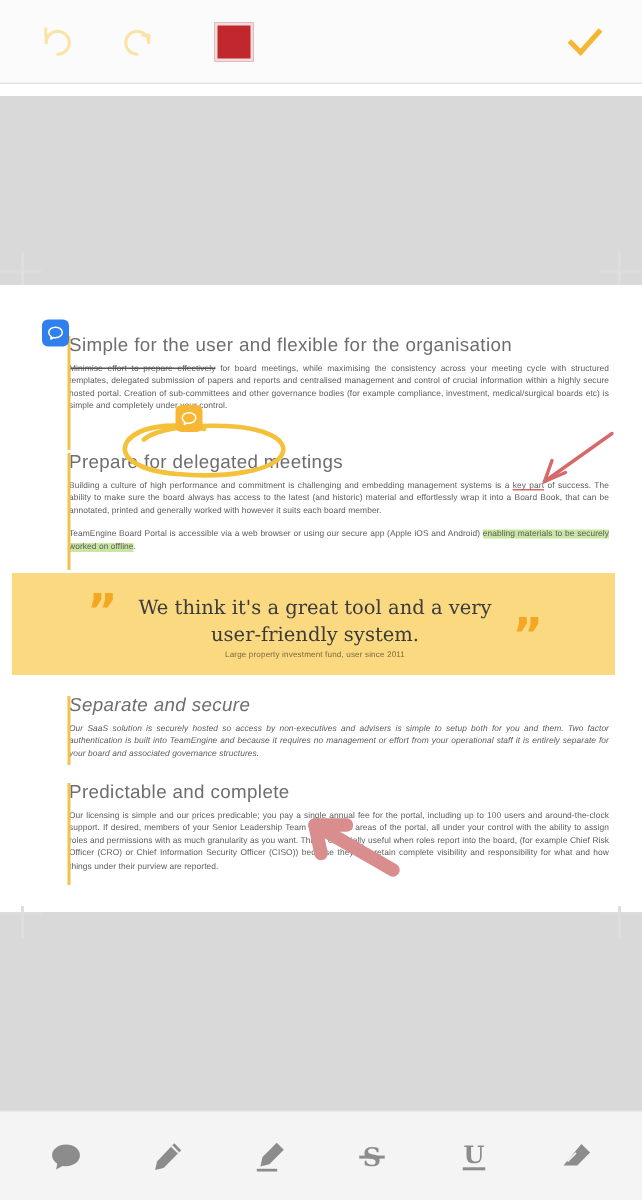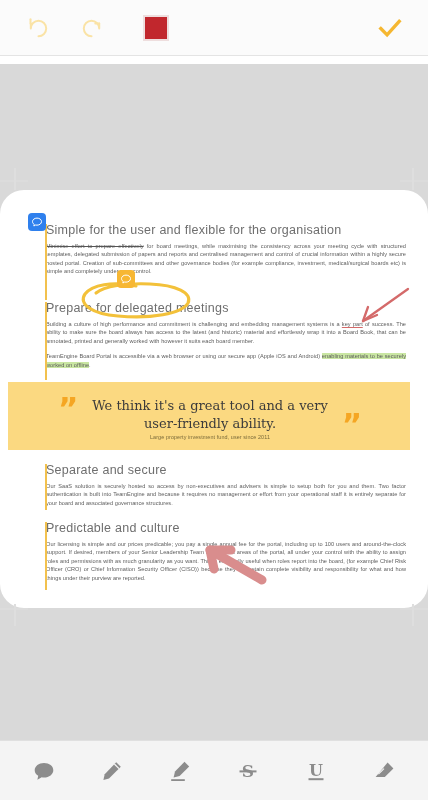--- a/index.html
+++ b/index.html
@@ -49,21 +49,20 @@
   }
   
   .page-stub {
     position: absolute; left: 0; width: 428px; height: 8px;
     background: #ffffff;
   }
   #page {
     position: absolute; left: 0; top: 134px;
     width: 428px; height: 418px;
     background: #ffffff;
-    border-radius: 24px;
   }
   .page-gutter-mark {
     position: absolute; width: 2px; height: 22px; background: #dedede;
   }
   .page-edge-line {
     position: absolute; height: 2px; width: 28px; background: #dcdcdc;
   }
 
   
   .doc {
@@ -209,34 +208,34 @@
           <div class="accent-bar" style="top:2px; height:78px;"></div>
           <h2 class="sec-title"><span>Prepare </span><span>for delegated</span><span> meetings</span></h2>
           <p class="body"><span>Building a culture of high performance and commitment is challenging and embedding management systems is a </span><span class="red-underline">key part</span><span> of success. The ability to make sure the board always has access to the latest (and historic) material and effortlessly wrap it into a Board Book, that can be annotated, printed and generally worked with however it suits each board member.</span></p>
           <p class="body second"><span>TeamEngine Board Portal is accessible via a web browser or using our secure app (Apple iOS and Android) </span><span class="green-hl">enabling materials to be securely worked on offline</span><span>.</span></p>
         </div>
 
         <div style="position:absolute; left:0; top:192px; width:428px; height:68px;">
           <div id="quote-block">
             <div class="q-mark" id="q-open">”</div>
             <div class="q-mark" id="q-close">”</div>
-            <div id="quote-text">We think it's a great tool and a very user-friendly ability.</div>
+            <div id="quote-text">We think it's a great tool and a very user-friendly system.</div>
             <div id="quote-attrib">Large property investment fund, user since 2011</div>
           </div>
         </div>
 
-        <div class="section" style="position:absolute; left:0; top:272px; width:428px;">
+        <div class="section" style="position:absolute; left:0; top:272px; width:428px;font-style:italic;">
           <div class="accent-bar" style="top:2px; height:46px;"></div>
           <h2 class="sec-title">Separate and secure</h2>
           <p class="body">Our SaaS solution is securely hosted so access by non-executives and advisers is simple to setup both for you and them. Two factor authentication is built into TeamEngine and because it requires no management or effort from your operational staff it is entirely separate for your board and associated governance structures.</p>
         </div>
 
         <div class="section" style="position:absolute; left:0; top:330px; width:428px;">
           <div class="accent-bar" style="top:2px; height:68px;"></div>
-          <h2 class="sec-title">Predictable and culture</h2>
+          <h2 class="sec-title">Predictable and complete</h2>
           <p class="body">Our licensing is simple and our prices predicable; you pay a single annual fee for the portal, including up to 100 users and around-the-clock support. If desired, members of your Senior Leadership Team can access areas of the portal, all under your control with the ability to assign roles and permissions with as much granularity as you want. This is especially useful when roles report into the board, (for example Chief Risk Officer (CRO) or Chief Information Security Officer (CISO)) because they can retain complete visibility and responsibility for what and how things under their purview are reported.</p>
         </div>
 
       </div>
 
       <div id="annotations">
         <svg width="428" height="418" viewBox="0 0 428 418" style="position:absolute;left:0;top:0;">
 
           <path d="M136 96 C 112 91, 92 95, 85 104 C 78 114, 92 124, 118 126
                    C 150 129, 182 124, 188 113 C 193 103, 176 95, 150 94

